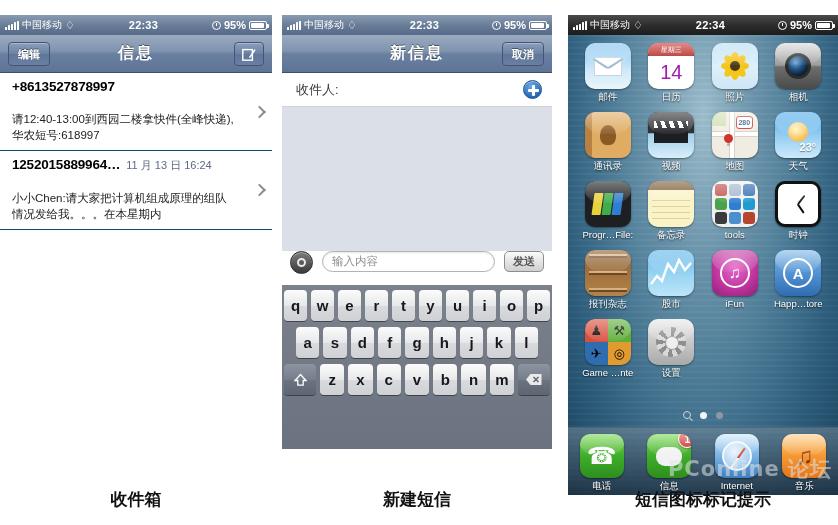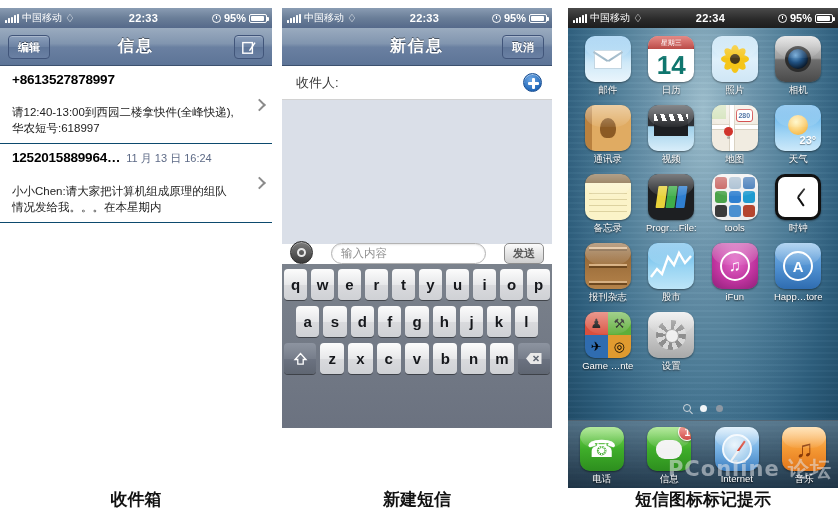--- a/index.html
+++ b/index.html
@@ -5,21 +5,21 @@
   * { box-sizing: border-box; margin: 0; padding: 0; }
   html, body {
     width: 838px; height: 525px;
     background: #ffffff;
     font-family: "Liberation Sans", "DejaVu Sans", sans-serif;
     overflow: hidden;
   }
   .stage { position: relative; width: 838px; height: 525px; background:#fff; }
 
   
-  .panel { position: absolute; top: 8px; width: 272px; height: 480px; overflow: hidden; background:#fff; }
+  .panel { position: absolute; top: 15px; width: 272px; height: 480px; overflow: hidden; background:#fff; }
   #panel1 { left: 0; }
   #panel2 { left: 282px; width: 270px; }
   #panel3 { left: 568px; width: 270px; }
 
   
   .statusbar {
     height: 20px; width: 100%;
     display: flex; align-items: center;
     padding: 0 5px;
     font-size: 11px; font-weight: bold; color: #fff;
@@ -104,21 +104,21 @@
   .plus-btn {
     width:19px;height:19px;border-radius:50%;
     background: radial-gradient(circle at 40% 30%, #6ea7e4, #1f66b8 75%);
     border:1px solid #1a4f93; position:relative; box-shadow: inset 0 1px 0 rgba(255,255,255,.5);
   }
   .plus-btn:before,.plus-btn:after{content:"";position:absolute;background:#fff;border-radius:1px;}
   .plus-btn:before{left:4px;top:8px;width:11px;height:3px;}
   .plus-btn:after{left:8px;top:4px;width:3px;height:11px;}
   .msg-canvas { background:#dadfe8; height:144px; }
   .toolbar-row {
-    height:20px; display:flex; align-items:flex-end; gap:18px;
+    height:34px; display:flex; align-items:flex-start; gap:9px;
     padding: 0 8px; background:#fff;
   }
   .cam-btn {
     width:23px;height:23px;border-radius:50%;flex:none;
     background: linear-gradient(to bottom,#7d7d7d,#3a3a3a);
     border:1px solid #2b2b2b; display:flex;align-items:center;justify-content:center;
     box-shadow: inset 0 1px 0 rgba(255,255,255,.35);
   }
   .cam-btn span{width:9px;height:9px;border-radius:50%;border:2px solid #e9e9e9;display:block;}
   .text-field {
@@ -195,21 +195,21 @@
     white-space:nowrap; max-width:64px; overflow:hidden; text-overflow:ellipsis;
   }
   
   .ic-mail { background: linear-gradient(to bottom,#7fc0ee 0%,#cfe9f8 58%,#eaf5fc 100%); display:flex;align-items:center;justify-content:center;}
   .ic-mail .env { width:28px;height:19px;background:#fff;border:1px solid #c3d6e2;position:relative;}
   .ic-mail .env:before,.ic-mail .env:after{content:"";position:absolute;top:0;width:17px;height:1.5px;background:#9fb8c8;}
   .ic-mail .env:before{left:-1px;transform:rotate(33deg);transform-origin:left top;}
   .ic-mail .env:after{right:-1px;transform:rotate(-33deg);transform-origin:right top;}
   .ic-cal { background:#fff; display:flex;flex-direction:column; }
   .ic-cal .cal-h { height:13px;background:linear-gradient(#d1352e,#a81c17); color:#fff; font-size:7px; display:flex;align-items:center;justify-content:center; }
-  .ic-cal .cal-d { flex:1; display:flex;align-items:center;justify-content:center; font-size:26px;font-weight:bold;color:#0f766e; }
+  .ic-cal .cal-d { flex:1; display:flex;align-items:center;justify-content:center; font-size:20px;font-weight:normal;color:#a21caf; }
   .ic-photo { background: linear-gradient(to bottom,#b7dcf2 0%,#dff0fb 50%,#cfe6f5 100%); display:flex;align-items:center;justify-content:center;}
   .ic-photo .flower{width:30px;height:30px;position:relative;}
   .ic-photo .pet{position:absolute;left:11px;top:1px;width:8px;height:14px;background:#f5c518;border-radius:50%;transform-origin:50% 100%;}
   .ic-photo .cen{position:absolute;left:10px;top:10px;width:10px;height:10px;border-radius:50%;background:#4a3a1a;}
   .ic-cam { background: linear-gradient(to bottom,#d8d8d8 0%,#9d9d9d 48%,#6e6e6e 52%,#4a4a4a 100%); display:flex;align-items:center;justify-content:center;}
   .ic-cam .lens{width:26px;height:26px;border-radius:50%;background:radial-gradient(circle at 38% 32%,#6fa8d8 0%,#205080 40%,#0b1a2c 75%);border:3px solid #2c2c2c;}
   .ic-contacts { background: linear-gradient(to right,#b9813f 0 7px,#e0ab62 7px 100%); display:flex;align-items:center;justify-content:center;}
   .ic-contacts .person{width:16px;height:20px;background:#8b5a24;border-radius:50% 50% 40% 40%;}
   .ic-video { background: linear-gradient(to bottom,#2e3136 0%,#2e3136 46%,#9fd0ea 47%,#d9eefa 100%); display:flex;align-items:center;justify-content:center;}
   .ic-video .clap{width:34px;height:16px;background:#1c1e22;position:relative;}
@@ -552,31 +552,31 @@
 
         <div class="app">
           <div class="app-icon ic-weather">
             <span class="sun"></span>
             <span class="temp">23°</span>
           </div>
           <div class="app-label">天气</div>
         </div>
 
         <div class="app">
-          <div class="app-icon ic-notes"></div>
-          <div class="app-label">备忘录</div>
-        </div>
-
-        <div class="app">
           <div class="app-icon ic-files">
             <i style="background:#e8d23a"></i>
               <i style="background:#3fae4a"></i>
               <i style="background:#2f7fd0"></i>
           </div>
           <div class="app-label">Progr…File:</div>
+        </div>
+
+        <div class="app">
+          <div class="app-icon ic-notes"></div>
+          <div class="app-label">备忘录</div>
         </div>
 
         <div class="app">
           <div class="app-icon ic-tools">
             <i style="background:#c0504d"></i>
               <i style="background:#9fb7cc"></i>
               <i style="background:#2f6cb0"></i>
             <i style="background:#4aa34a"></i>
               <i style="background:#2f7fd0"></i>
               <i style="background:#1f9bd0"></i>

